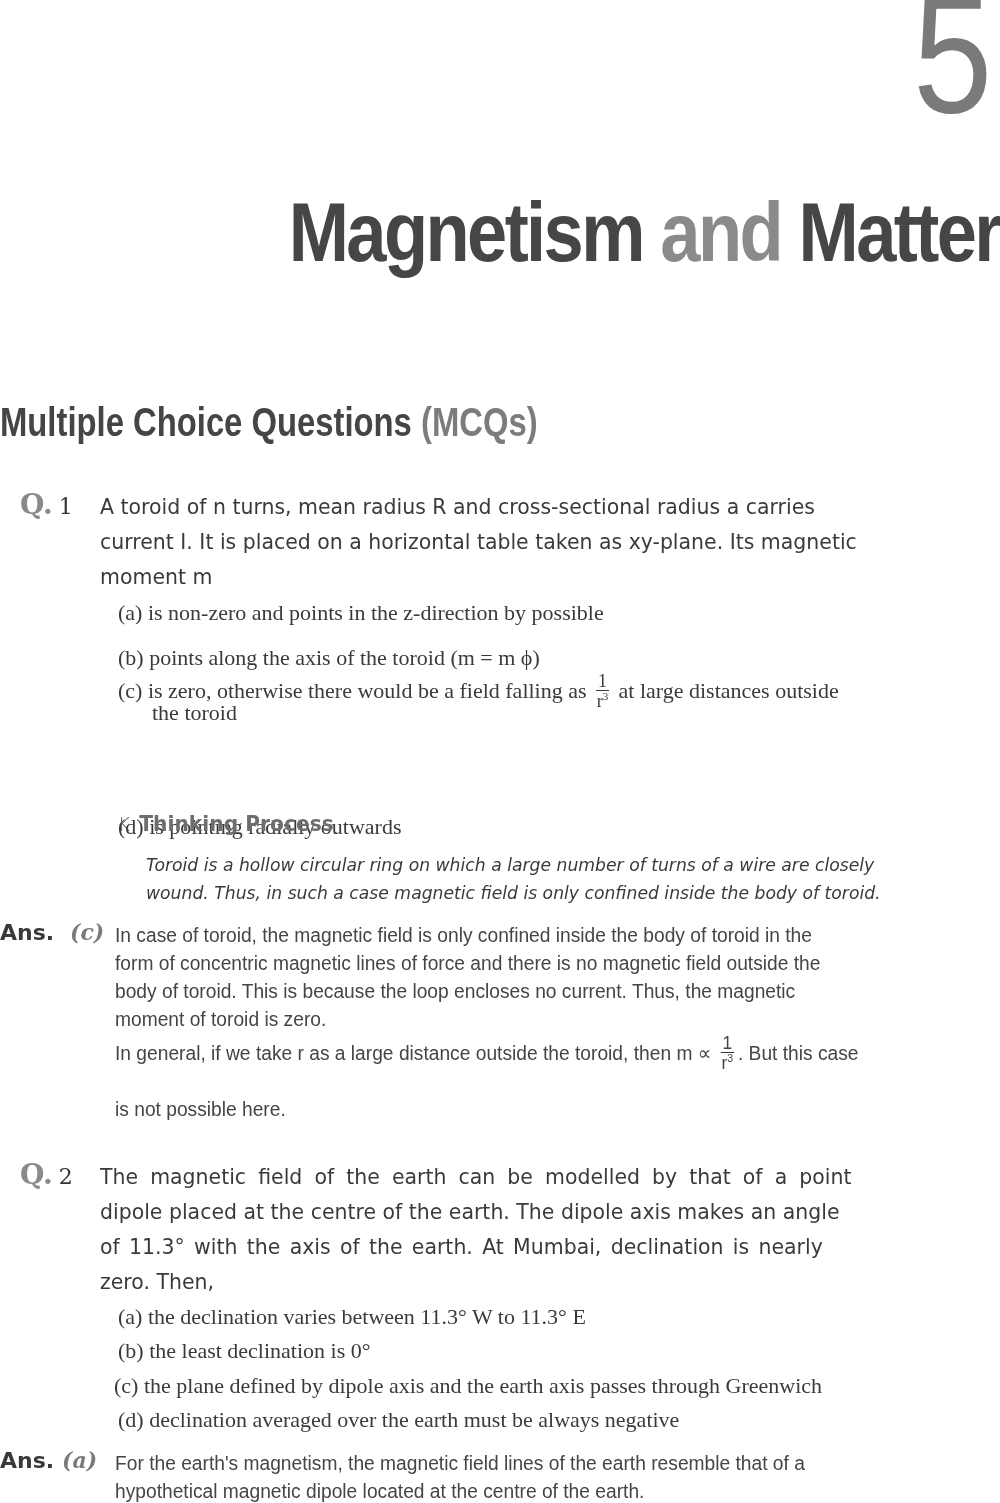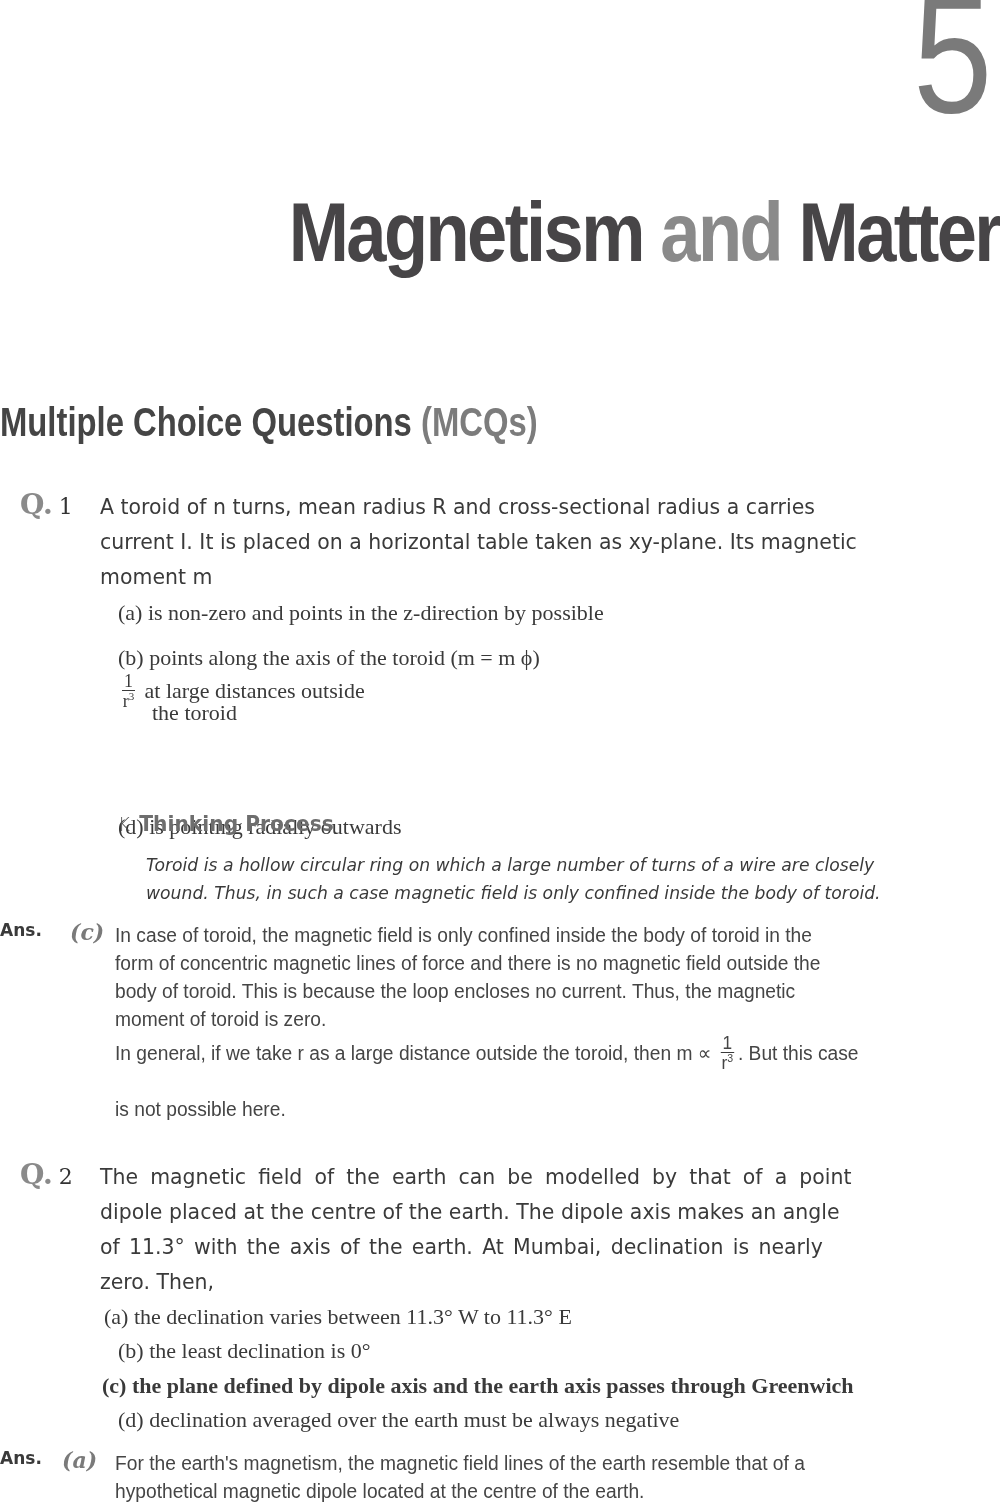--- a/index.html
+++ b/index.html
@@ -15,21 +15,21 @@
     .qnum { font-family: "DejaVu Serif", serif; font-size: 22px; color: #333; margin-left: 6px; }
     .qtext { font-family: "DejaVu Sans", sans-serif; font-size: 22px; color: #3a3a3a; line-height: 35px; text-align: justify; transform: scaleX(0.93); transform-origin: left top; }
     .opt { font-family: "Liberation Serif", serif; font-size: 22px; color: #3a3a3a; white-space: nowrap; }
     .frac { display: inline-block; vertical-align: middle; text-align: center; font-size: 18px; line-height: 1; margin: 0 4px; }
     .frac .num { display: block; border-bottom: 1px solid #3a3a3a; padding: 0 2px; }
     .frac .den { display: block; }
     .frac sup { font-size: 11px; }
     .tp-head { font-family: "DejaVu Sans", sans-serif; font-weight: 700; font-size: 22px; color: #6e6e6e; transform: scaleX(0.92); transform-origin: left top; white-space: nowrap; }
     .tp-icon { font-family: "DejaVu Sans", sans-serif; font-size: 20px; color: #555; margin-right: 10px; font-weight: 300; }
     .tp-text { font-family: "DejaVu Sans", sans-serif; font-style: italic; font-size: 18.5px; color: #3a3a3a; line-height: 28px; transform: scaleX(0.93); transform-origin: left top; }
-    .ans-label { font-family: "DejaVu Sans", sans-serif; font-weight: 700; font-size: 17px; color: #3a3a3a; transform: scaleX(0.85); transform-origin: left top; white-space: nowrap; }
+    .ans-label { font-family: "DejaVu Sans", sans-serif; font-weight: 700; font-size: 22px; color: #3a3a3a; transform: scaleX(0.85); transform-origin: left top; white-space: nowrap; }
     .ans-opt { font-family: "DejaVu Serif", serif; font-style: italic; font-weight: 700; font-size: 22px; color: #7a7a7a; }
     .ans-text { font-family: "Liberation Sans", sans-serif; font-size: 20px; color: #454545; line-height: 28px; text-align: justify; font-weight: 300; transform: scaleX(0.96); transform-origin: left top; }
   </style>
 </head>
 <body>
 
 <div class="abs chapter-num">5</div>
 
 <div class="abs chapter-title">
   <span class="dark">Magnetism</span>
@@ -47,20 +47,21 @@
 </div>
 <div class="abs qtext" style="left:100px; top:489px; width:963px;">
   <div style="white-space:nowrap;">A toroid of n turns, mean radius R and cross-sectional radius a carries</div>
   <div style="white-space:nowrap;">current I. It is placed on a horizontal table taken as xy-plane. Its magnetic</div>
   <div style="white-space:nowrap;">moment m</div>
 </div>
 
 <div class="abs opt" style="left:118px; top:600px;">(a) is non-zero and points in the z-direction by possible</div>
 <div class="abs opt" style="left:118px; top:637px;margin-top:8px;">(b) points along the axis of the toroid (m = m ϕ)</div>
 <div class="abs opt" style="left:118px; top:672px;">
+  <span style="vertical-align:middle;">(c) is zero, otherwise there would be a field falling as</span>
   <span class="frac">
     <span class="num">1</span>
     <span class="den"><span>r</span><sup>3</sup></span>
   </span>
   <span style="vertical-align:middle;">at large distances outside</span>
 </div>
 <div class="abs opt" style="left:152px; top:700px;">the toroid</div>
 <div class="abs opt" style="left:118px; top:770px;margin-top:44px;">(d) is pointing radially outwards</div>
 
 <div class="abs tp-head" style="left:118px; top:811px;">
@@ -93,23 +94,23 @@
 <div class="abs" style="left:20px; top:1158px;">
   <span class="qlabel">Q.</span><span class="qnum">2</span>
 </div>
 <div class="abs qtext" style="left:100px; top:1159px; width:963px;">
   <div style="white-space:nowrap; word-spacing:6px;">The magnetic field of the earth can be modelled by that of a point</div>
   <div style="white-space:nowrap;">dipole placed at the centre of the earth. The dipole axis makes an angle</div>
   <div style="white-space:nowrap; word-spacing:3px;">of 11.3° with the axis of the earth. At Mumbai, declination is nearly</div>
   <div style="white-space:nowrap;">zero. Then,</div>
 </div>
 
-<div class="abs opt" style="left:104px; top:1304px;font-family:Liberation Serif, serif;">(a) the declination varies between 11.3° W to 11.3° E</div>
+<div class="abs opt" style="left:118px; top:1304px;font-family:Liberation Serif, serif;">(a) the declination varies between 11.3° W to 11.3° E</div>
 <div class="abs opt" style="left:118px; top:1338px;">(b) the least declination is 0°</div>
-<div class="abs opt" style="left:102px; top:1373px;font-weight:bold;">(c) the plane defined by dipole axis and the earth axis passes through Greenwich</div>
+<div class="abs opt" style="left:114px; top:1373px;">(c) the plane defined by dipole axis and the earth axis passes through Greenwich</div>
 <div class="abs opt" style="left:118px; top:1407px;">(d) declination averaged over the earth must be always negative</div>
 
 <div class="abs" style="left:0px; top:1448px;">
   <span class="ans-label">Ans.</span>
 </div>
 <div class="abs ans-opt" style="left:62px; top:1447px;">(a)</div>
 <div class="abs ans-text" style="left:115px; top:1449px; width:915px;">
   <div style="white-space:nowrap;">For the earth's magnetism, the magnetic field lines of the earth resemble that of a</div>
   <div style="white-space:nowrap;">hypothetical magnetic dipole located at the centre of the earth.</div>
 </div>

